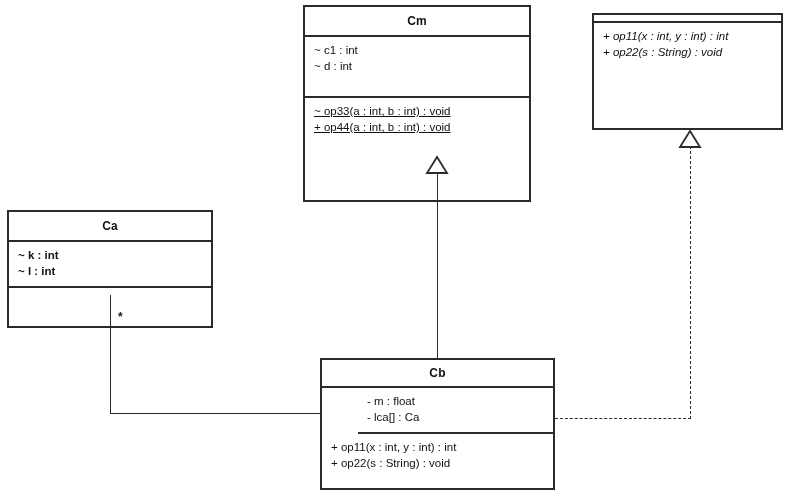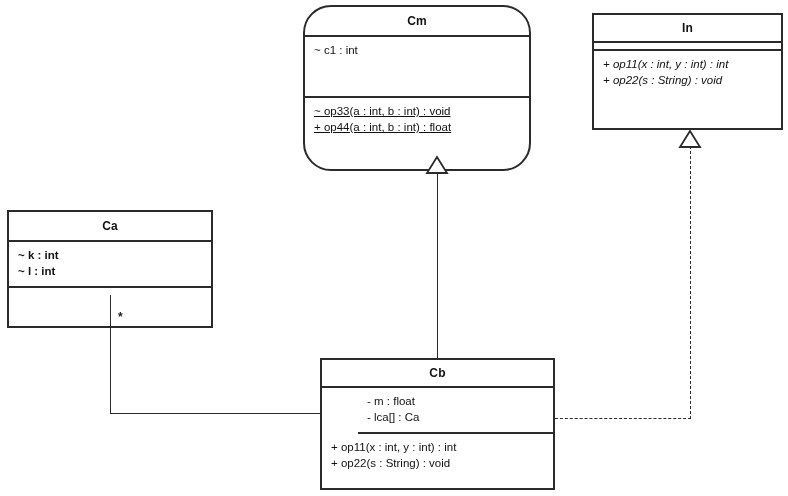--- a/index.html
+++ b/index.html
@@ -88,33 +88,33 @@
     font-weight: bold;
     color: #1b1b1b;
     line-height: 1;
   }
 </style>
 </head>
 <body>
 
 <div id="canvas">
 
-  <div class="uml-class" style="left:303px; top:5px; width:228px; height:166px;border-radius:28px;">
+  <div class="uml-class" style="left:303px; top:5px; width:228px; height:197px;">
     <div class="cls-name" style="height:30px;">Cm</div>
     <div class="cls-compartment attrs" style="height:61px;">
       <div class="member">~ c1 : int</div>
+      <div class="member">~ d : int</div>
     </div>
     <div class="cls-compartment methods" style="flex:1;text-decoration:underline;">
       <div class="member">~ op33(a : int, b : int) : void</div>
-      <div class="member">+ op44(a : int, b : int) : float</div>
+      <div class="member">+ op44(a : int, b : int) : void</div>
     </div>
   </div>
 
   <div class="uml-class" style="left:592px; top:13px; width:191px; height:117px;">
-    <div class="cls-name" style="height:28px;">In</div>
     <div class="cls-compartment attrs empty" style="height:8px;"></div>
     <div class="cls-compartment methods" style="flex:1;">
       <div class="member italic">+ op11(x : int, y : int) : int</div>
       <div class="member italic">+ op22(s : String) : void</div>
     </div>
   </div>
 
   <div class="uml-class" style="left:7px; top:177px; width:206px; height:118px;margin-top:33px;">
     <div class="cls-name" style="height:30px;">Ca</div>
     <div class="cls-compartment attrs" style="height:46px;font-weight:bold;">

